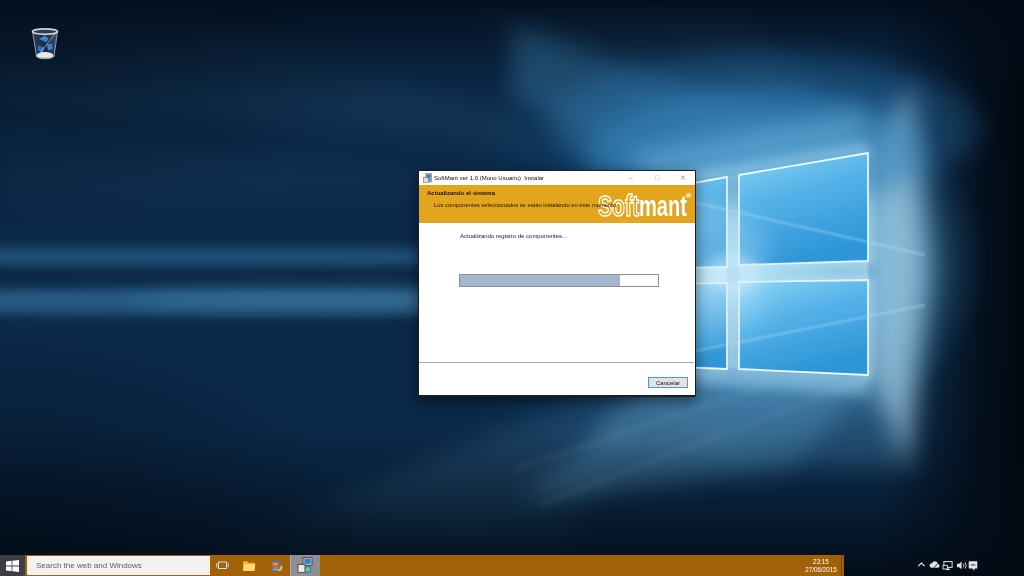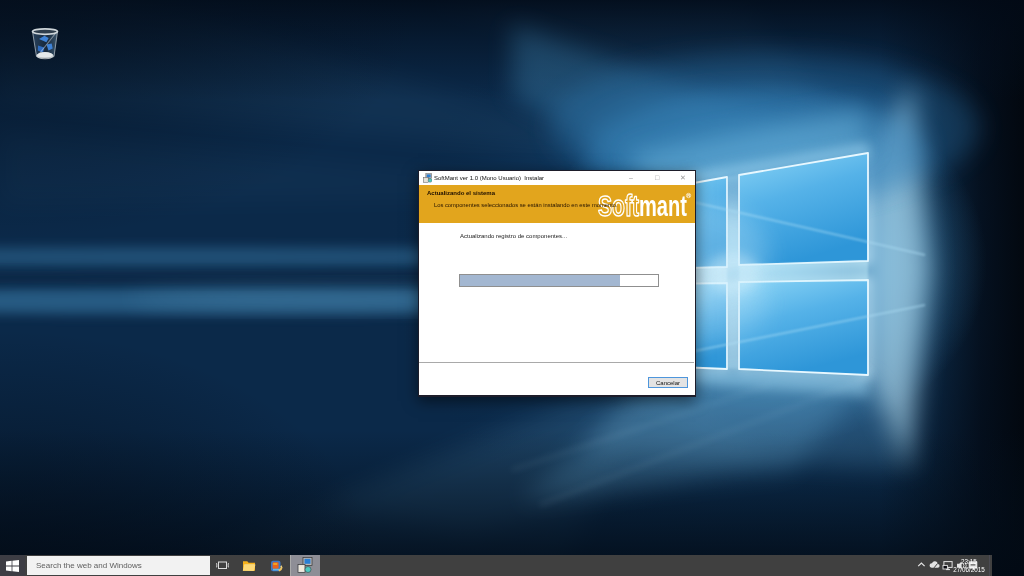--- a/index.html
+++ b/index.html
@@ -16,21 +16,21 @@
   #hdrT{position:absolute;left:8px;top:5px;font-size:6px;font-weight:bold;color:#1c0e00;}
   #hdrS{position:absolute;left:15px;top:16.5px;font-size:5.8px;color:#241300;z-index:2;white-space:nowrap;}
   #logo{position:absolute;right:2px;top:0px;}
   #bodytxt{position:absolute;left:41px;top:61.5px;font-size:6px;color:#222;}
   #pbar{position:absolute;left:40px;top:103px;width:198px;height:11px;background:#ffffff;border:1px solid #8f8f8f;}
   #pfill{position:absolute;left:0;top:0;width:160px;height:11px;background:#a3b7d1;}
   #sep{position:absolute;left:0px;top:191px;width:275px;border-top:1px solid #a9a9a9;border-bottom:1px solid #ffffff;}
   #cancel{position:absolute;left:229px;top:206px;width:40px;height:11px;background:#e3e3e3;
           border:1px solid #4e96dc;box-sizing:border-box;font-size:6px;color:#111;text-align:center;line-height:10px;}
   
-  #bar{position:absolute;left:0;top:555px;width:992px;height:21px;background:#404040;}
+  #bar{position:absolute;left:0;top:555px;width:844px;height:21px;background:#a16207;}
   #startbtn{position:absolute;left:0;top:0;width:25px;height:21px;background:#3d3d44;}
   #search{position:absolute;left:27px;top:1px;width:183px;height:19px;background:#f2f2f2;
           font-size:8px;color:#606060;line-height:19px;padding-left:9px;box-sizing:border-box;}
   #activetask{position:absolute;left:290px;top:0px;width:29px;height:21px;background:#8e8e96;border-left:1px solid #aaa;}
   #clock{position:absolute;right:6px;top:2.5px;width:34px;color:#fff;font-size:6.3px;text-align:center;line-height:8.2px;}
   #showdesk{position:absolute;right:0;top:0;width:2px;height:21px;border-left:1px solid #4a4a52;}
   .tico{position:absolute;top:0;height:21px;}
 </style>
 </head>
 <body>

